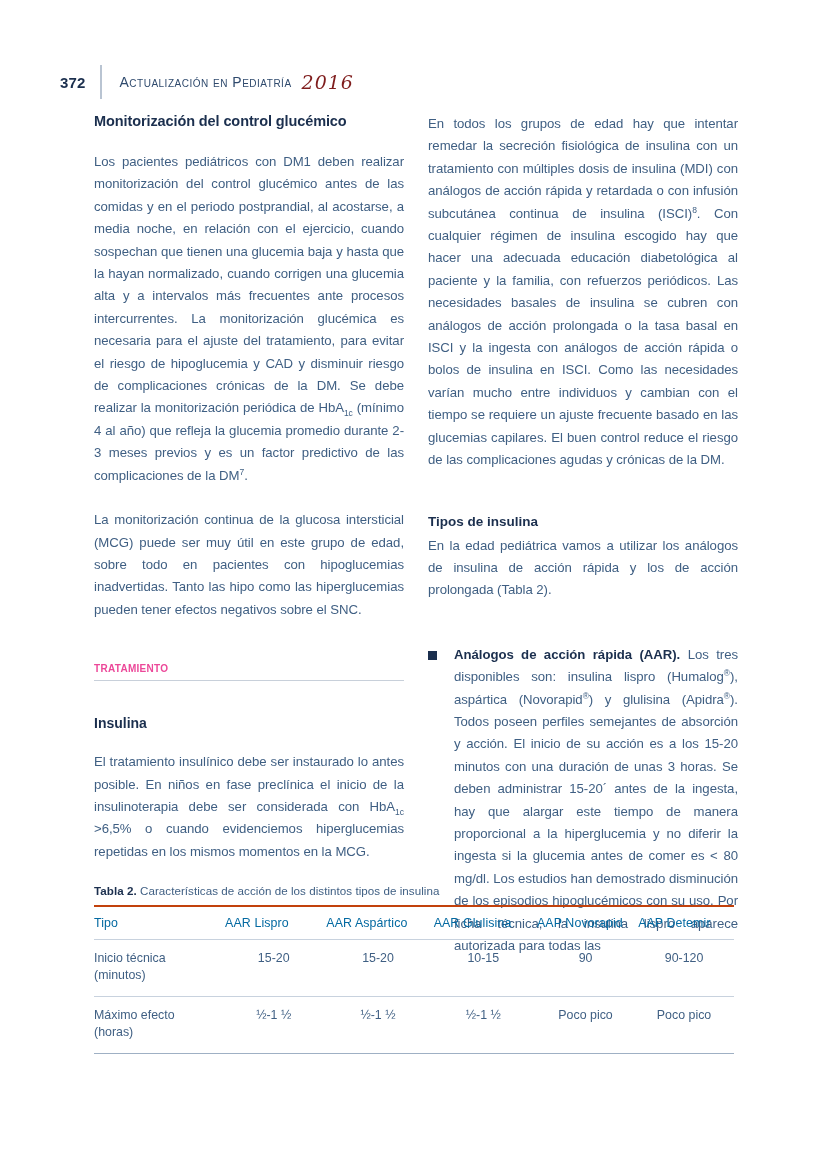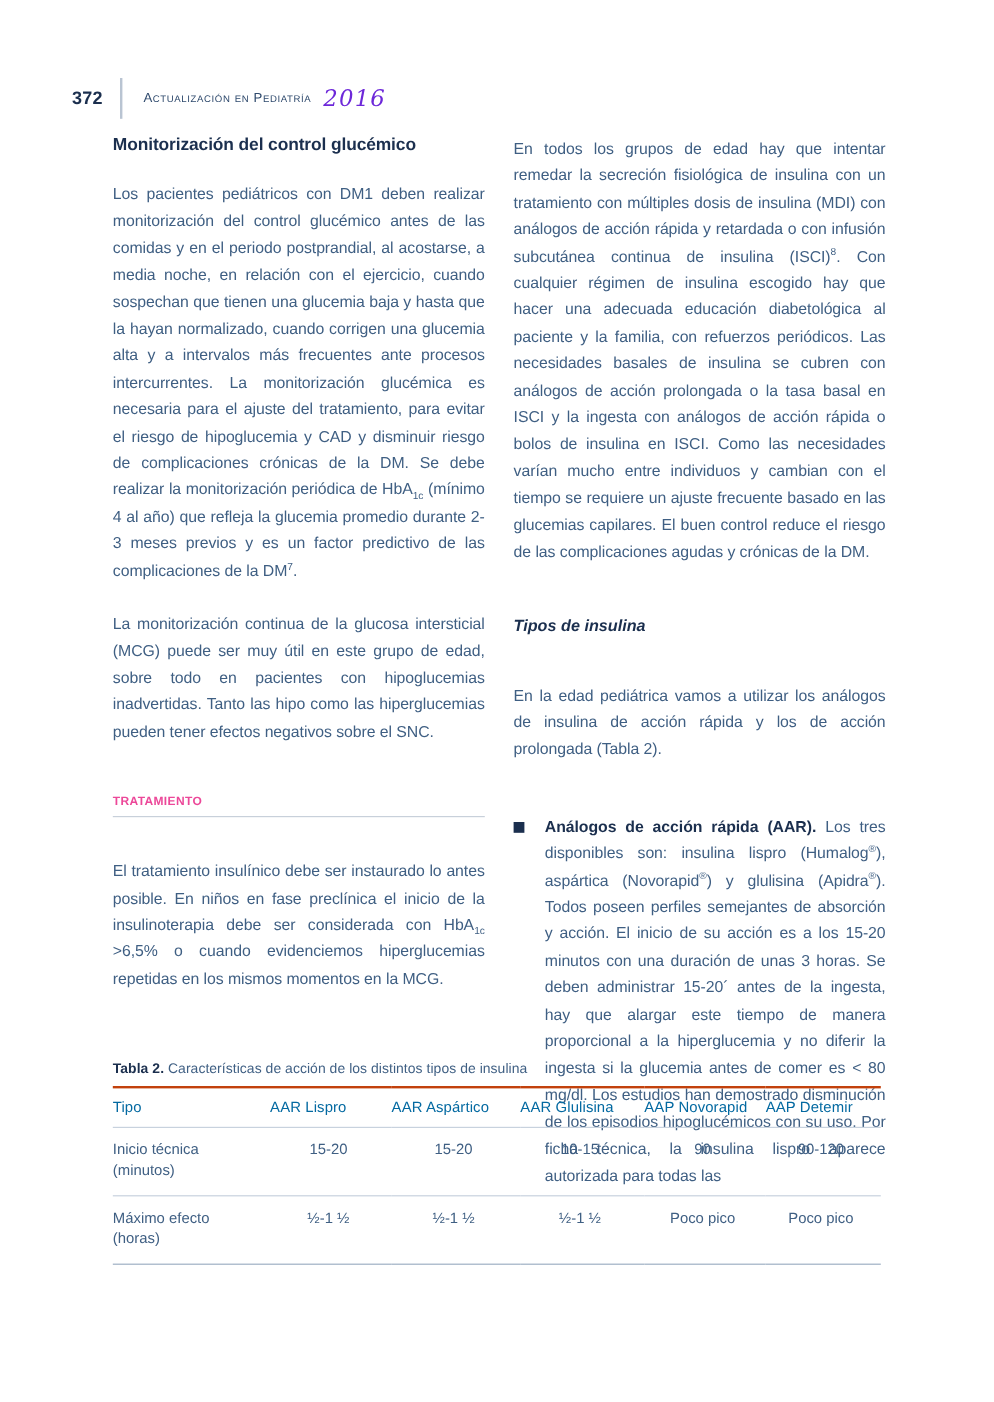--- a/index.html
+++ b/index.html
@@ -39,31 +39,31 @@
     width: 36px;
   }
   .runhead-rule {
     width: 1.5px;
     height: 34px;
     background: #b9c4d2;
     margin-left: 4px;
     margin-right: 18px;
   }
   .runhead-title {
-    font-size: 11px;
+    font-size: 14px;
     color: #2f4a6d;
     font-variant: small-caps;
     letter-spacing: 0.5px;
     white-space: nowrap;
   }
   .runhead-year {
     font-family: "DejaVu Serif", serif;
     font-style: italic;
     font-size: 19px;
-    color: #6d28d9;
+    color: #7f1d1d;
     margin-left: 10px;
     letter-spacing: 1px;
   }
 
   
   .col {
     position: absolute;
     top: 113px;
     width: 310px;
   }
@@ -91,23 +91,22 @@
   h3.sub-h {
     font-size: 14px;
     font-weight: bold;
     color: #1b2f4e;
     margin: 0 0 20px 0;
   }
 
   h3.sub-h-it {
     font-size: 13.5px;
     font-weight: bold;
-    font-style: italic;
-    color: #1b2f4e;
-    margin: 0 0 40px 0;
+    color: #1b2f4e;
+    margin: 0 0 6px 0;
   }
 
   p.body {
     font-size: 13.2px;
     line-height: 22.4px;
     color: #3f5f83;
     text-align: justify;
     margin: 0 0 22px 0;
     letter-spacing: -0.05px;
   }
@@ -219,20 +218,21 @@
     <p class="body"><span>Los pacientes pediátricos con DM1 deben realizar monitorización del control glucémico antes de las comidas y en el periodo postprandial, al acostarse, a media noche, en relación con el ejercicio, cuando sospechan que tienen una glucemia baja y hasta que la hayan normalizado, cuando corrigen una glucemia alta y a intervalos más frecuentes ante procesos intercurrentes. La monitorización glucémica es necesaria para el ajuste del tratamiento, para evitar el riesgo de hipoglucemia y CAD y disminuir riesgo de complicaciones crónicas de la DM. Se debe realizar la monitorización periódica de HbA</span><sub>1c</sub><span> (mínimo 4 al año) que refleja la glucemia promedio durante 2-3 meses previos y es un factor predictivo de las complicaciones de la DM</span><sup>7</sup><span>.</span></p>
 
     <p class="body">La monitorización continua de la glucosa intersticial (MCG) puede ser muy útil en este grupo de edad, sobre todo en pacientes con hipoglucemias inadvertidas. Tanto las hipo como las hiperglucemias pueden tener efectos negativos sobre el SNC.</p>
 
     <div class="spacer-sm"></div>
 
     <h2 class="sec-rule">TRATAMIENTO</h2>
 
     <div class="spacer-lg"></div>
 
+    <h3 class="sub-h">Insulina</h3>
 
     <p class="body"><span>El tratamiento insulínico debe ser instaurado lo antes posible. En niños en fase preclínica el inicio de la insulinoterapia debe ser considerada con HbA</span><sub>1c</sub><span> &gt;6,5% o cuando evidenciemos hiperglucemias repetidas en los mismos momentos en la MCG.</span></p>
 
   </div>
 
   <div class="col col-right">
 
     <p class="body"><span>En todos los grupos de edad hay que intentar remedar la secreción fisiológica de insulina con un tratamiento con múltiples dosis de insulina (MDI) con análogos de acción rápida y retardada o con infusión subcutánea continua de insulina (ISCI)</span><sup>8</sup><span>. Con cualquier régimen de insulina escogido hay que hacer una adecuada educación diabetológica al paciente y la familia, con refuerzos periódicos. Las necesidades basales de insulina se cubren con análogos de acción prolongada o la tasa basal en ISCI y la ingesta con análogos de acción rápida o bolos de insulina en ISCI. Como las necesidades varían mucho entre individuos y cambian con el tiempo se requiere un ajuste frecuente basado en las glucemias capilares. El buen control reduce el riesgo de las complicaciones agudas y crónicas de la DM.</span></p>
 
     <div class="spacer-sm"></div>

